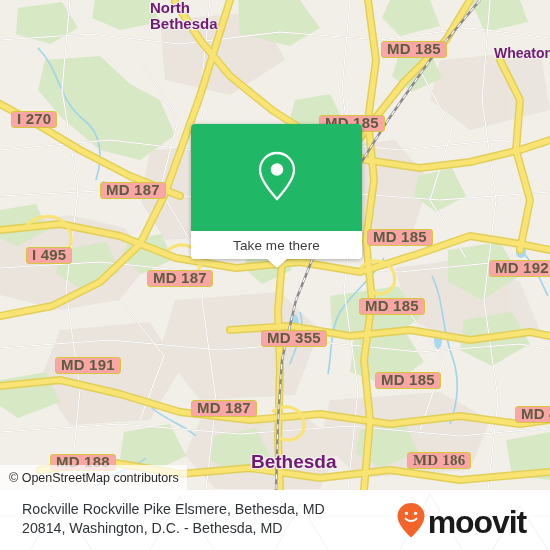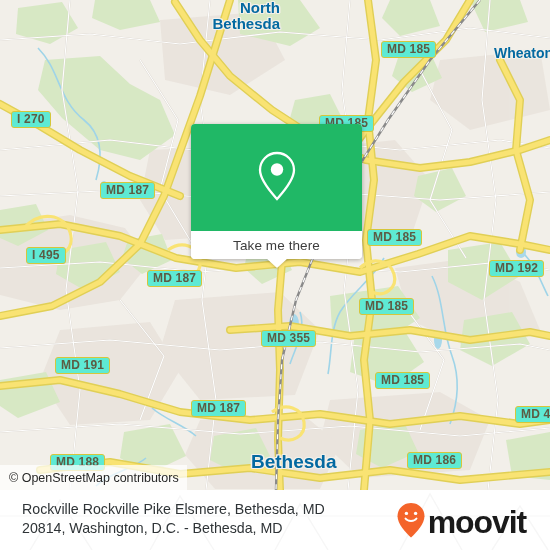--- a/index.html
+++ b/index.html
@@ -32,41 +32,41 @@
     position: absolute;
     left: 0; top: 0;
     width: 550px;
     height: 490px;
     display: block;
   }
 
   
   .place-label {
     position: absolute;
-    color: #0369a1;
+    color: #701a75;
     font-weight: bold;
     white-space: nowrap;
     text-shadow:
        1.4px 0 0 rgba(242,239,233,.95), -1.4px 0 0 rgba(242,239,233,.95),
        0 1.4px 0 rgba(242,239,233,.95), 0 -1.4px 0 rgba(242,239,233,.95),
        1px 1px 0 rgba(242,239,233,.95), -1px -1px 0 rgba(242,239,233,.95),
        1px -1px 0 rgba(242,239,233,.95), -1px 1px 0 rgba(242,239,233,.95);
     line-height: 1.08;
-    text-align: right;
+    text-align: left;
     pointer-events: none;
   }
 
   
   .shield {
     position: absolute;
-    background: #5eead4;
+    background: #fca5a5;
     border: 1.5px solid #d6c63a;
     border-radius: 3px;
     color: #5c5c44;
-    font-size: 12px;
+    font-size: 15px;
     font-weight: bold;
     letter-spacing: .2px;
     padding: 1px 5px 2px 5px;
     white-space: nowrap;
     line-height: 12px;
     box-sizing: border-box;
   }
 
   
   #place-card {
@@ -325,21 +325,21 @@
     <div class="shield" style="left:367px; top:229px;">MD 185</div>
     <div class="shield" style="left:489px; top:236px;margin-top:24px;">MD 192</div>
     <div class="shield" style="left:26px;  top:247px;">I 495</div>
     <div class="shield" style="left:147px; top:270px;">MD 187</div>
     <div class="shield" style="left:359px; top:298px;">MD 185</div>
     <div class="shield" style="left:261px; top:330px;">MD 355</div>
     <div class="shield" style="left:55px;  top:357px;">MD 191</div>
     <div class="shield" style="left:375px; top:372px;">MD 185</div>
     <div class="shield" style="left:191px; top:400px;">MD 187</div>
     <div class="shield" style="left:515px; top:406px;">MD 410</div>
-    <div class="shield" style="left:407px; top:452px;">MD 186</div>
+    <div class="shield" style="left:407px; top:452px;font-family:Liberation Serif, serif;">MD 186</div>
     <div class="shield" style="left:50px;  top:454px;">MD 188</div>
 
     <div id="place-card">
       <div id="card-green">
         <span>
           <svg width="44" height="52" viewBox="0 0 44 52" aria-hidden="true">
             <path d="M22 3 C12.6 3 5 10.6 5 20 C5 31 19 45.5 22 49 C25 45.5 39 31 39 20 C39 10.6 31.4 3 22 3 Z" fill="none" stroke="#ffffff" stroke-width="2.3"></path>
             <circle cx="22" cy="19.5" r="6.2" fill="#ffffff"></circle>
           </svg>
         </span>

